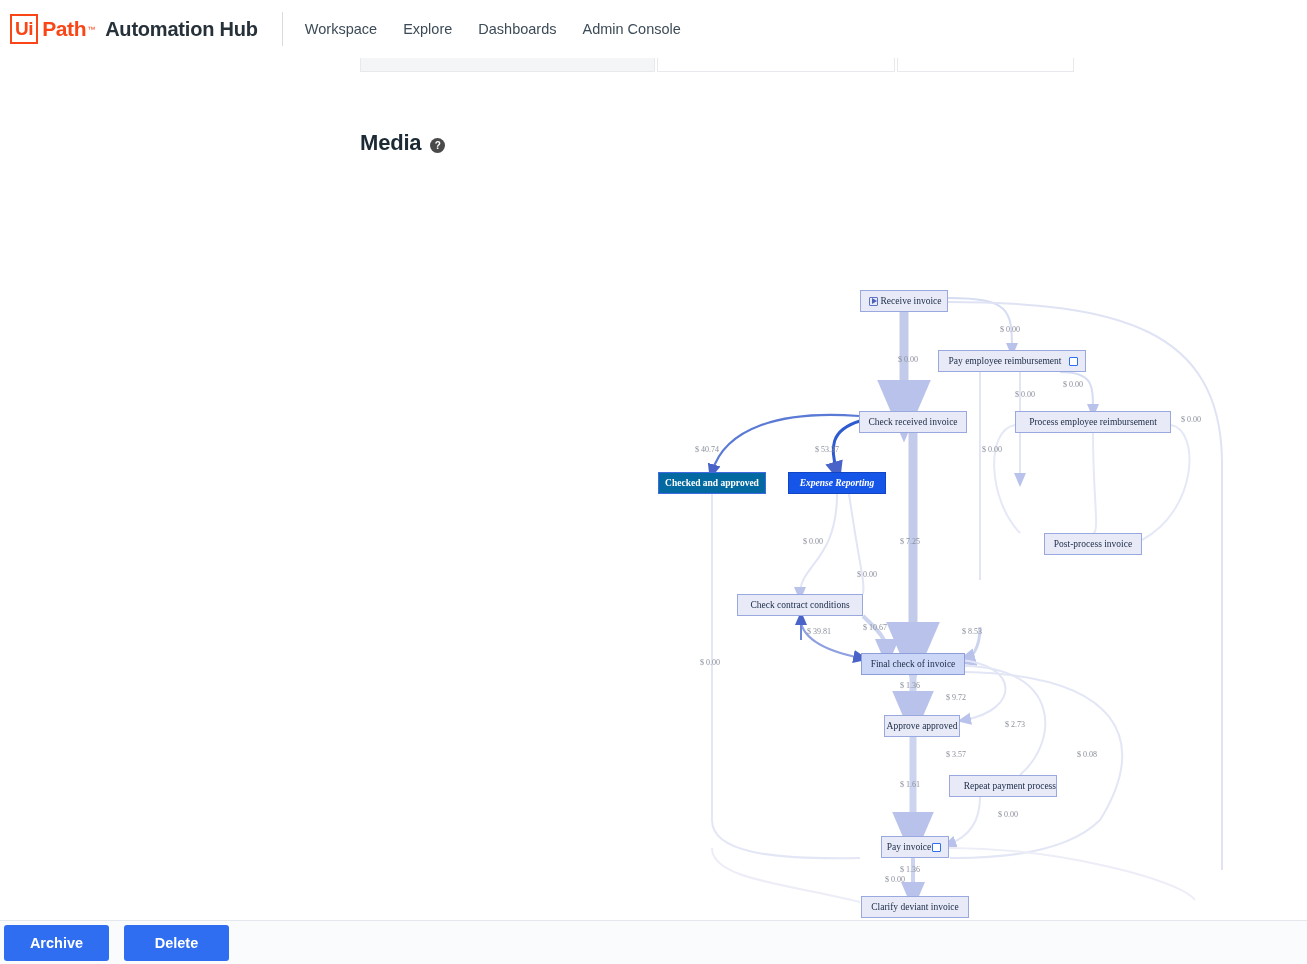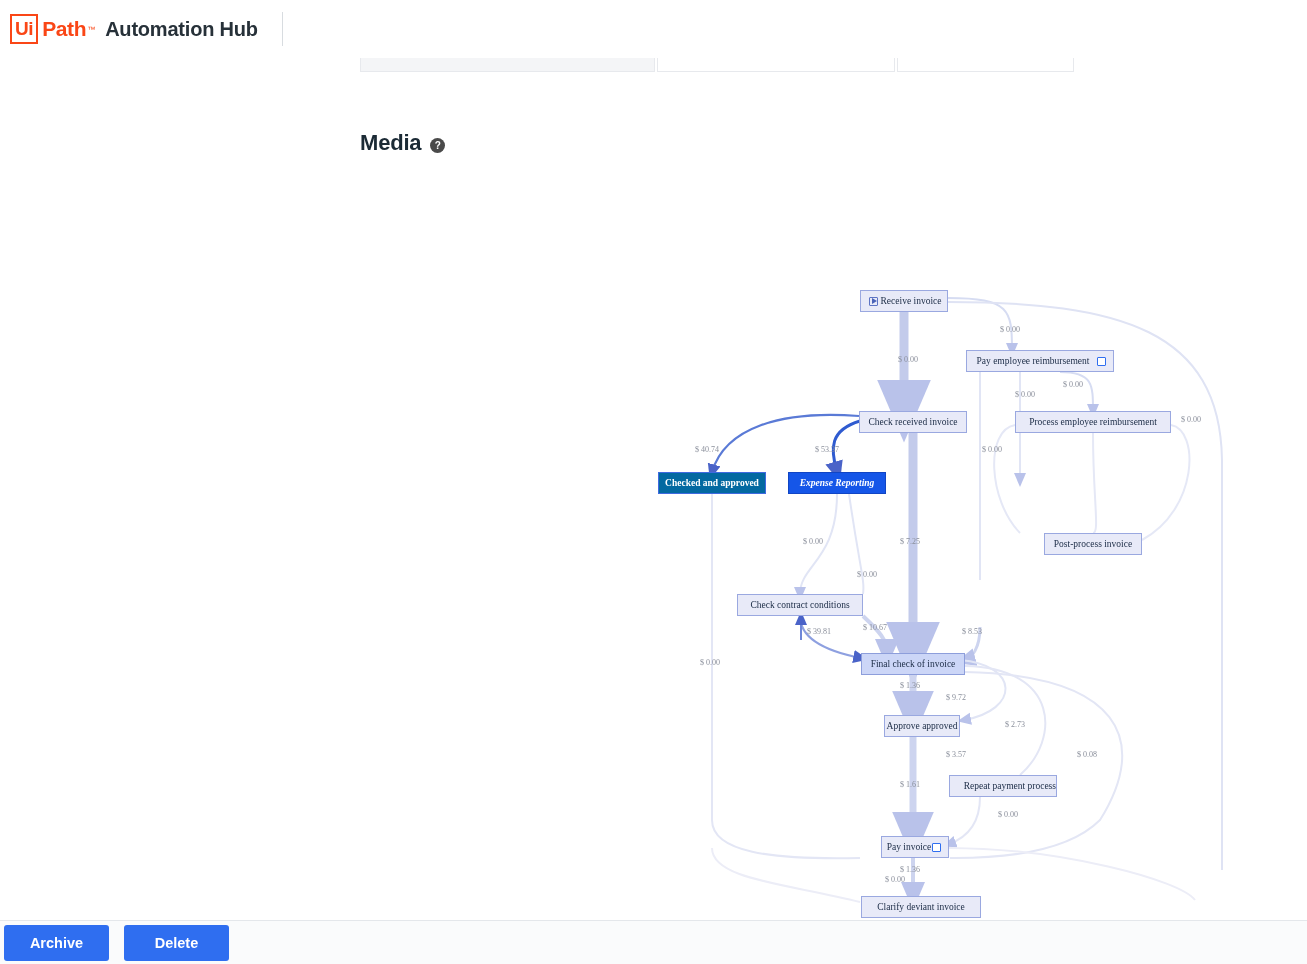--- a/index.html
+++ b/index.html
@@ -181,20 +181,26 @@
 <body>
 
 <div class="topbar">
   <div class="logo-wrap">
     <span class="logo-ui">Ui</span>
     <span class="logo-path">Path</span>
     <span class="logo-tm">™</span>
   </div>
   <div class="logo-title">Automation Hub</div>
   <div class="nav-div"></div>
+  <div class="nav-links">
+    <span class="nav-link">Workspace</span>
+    <span class="nav-link">Explore</span>
+    <span class="nav-link">Dashboards</span>
+    <span class="nav-link">Admin Console</span>
+  </div>
 </div>
 
 <div class="card-strip">
   <div class="card-cell first"></div>
   <div class="card-cell mid"></div>
   <div class="card-cell last"></div>
 </div>
 
 <div class="media-head">
   <span class="media-title">Media</span>
@@ -263,21 +269,21 @@
     </g>
   </svg>
 
   <div class="node" style="left:500px; top:110px; width:88px;">
     <span class="play-tri">
         <i></i>
       </span>
     <span style="padding-left:14px;">Receive invoice</span>
   </div>
 
-  <div class="node" style="left:606px; top:170px; width:148px;">
+  <div class="node" style="left:578px; top:170px; width:148px;">
     <span style="padding-right:14px;">Pay employee reimbursement</span>
     <span class="node-check"></span>
   </div>
 
   <div class="node" style="left:499px; top:231px; width:108px;">
     <span>Check received invoice</span>
   </div>
 
   <div class="node" style="left:655px; top:231px; width:156px;">
     <span>Process employee reimbursement</span>
@@ -309,21 +315,21 @@
 
   <div class="node" style="left:589px; top:595px; width:108px;justify-content:flex-end;">
     <span>Repeat payment process</span>
   </div>
 
   <div class="node" style="left:521px; top:656px; width:68px;">
     <span style="padding-right:12px;">Pay invoice</span>
     <span class="node-check"></span>
   </div>
 
-  <div class="node" style="left:501px; top:716px; width:120px;">
+  <div class="node" style="left:501px; top:716px; width:108px;">
     <span>Clarify deviant invoice</span>
   </div>
 
   <span class="edge-label" style="left:640px; top:145px;">$ 0.00</span>
   <span class="edge-label" style="left:538px; top:175px;">$ 0.00</span>
   <span class="edge-label" style="left:703px; top:200px;">$ 0.00</span>
   <span class="edge-label" style="left:655px; top:210px;">$ 0.00</span>
   <span class="edge-label" style="left:821px; top:235px;">$ 0.00</span>
   <span class="edge-label" style="left:622px; top:265px;">$ 0.00</span>
   <span class="edge-label" style="left:335px; top:265px;">$ 40.74</span>

